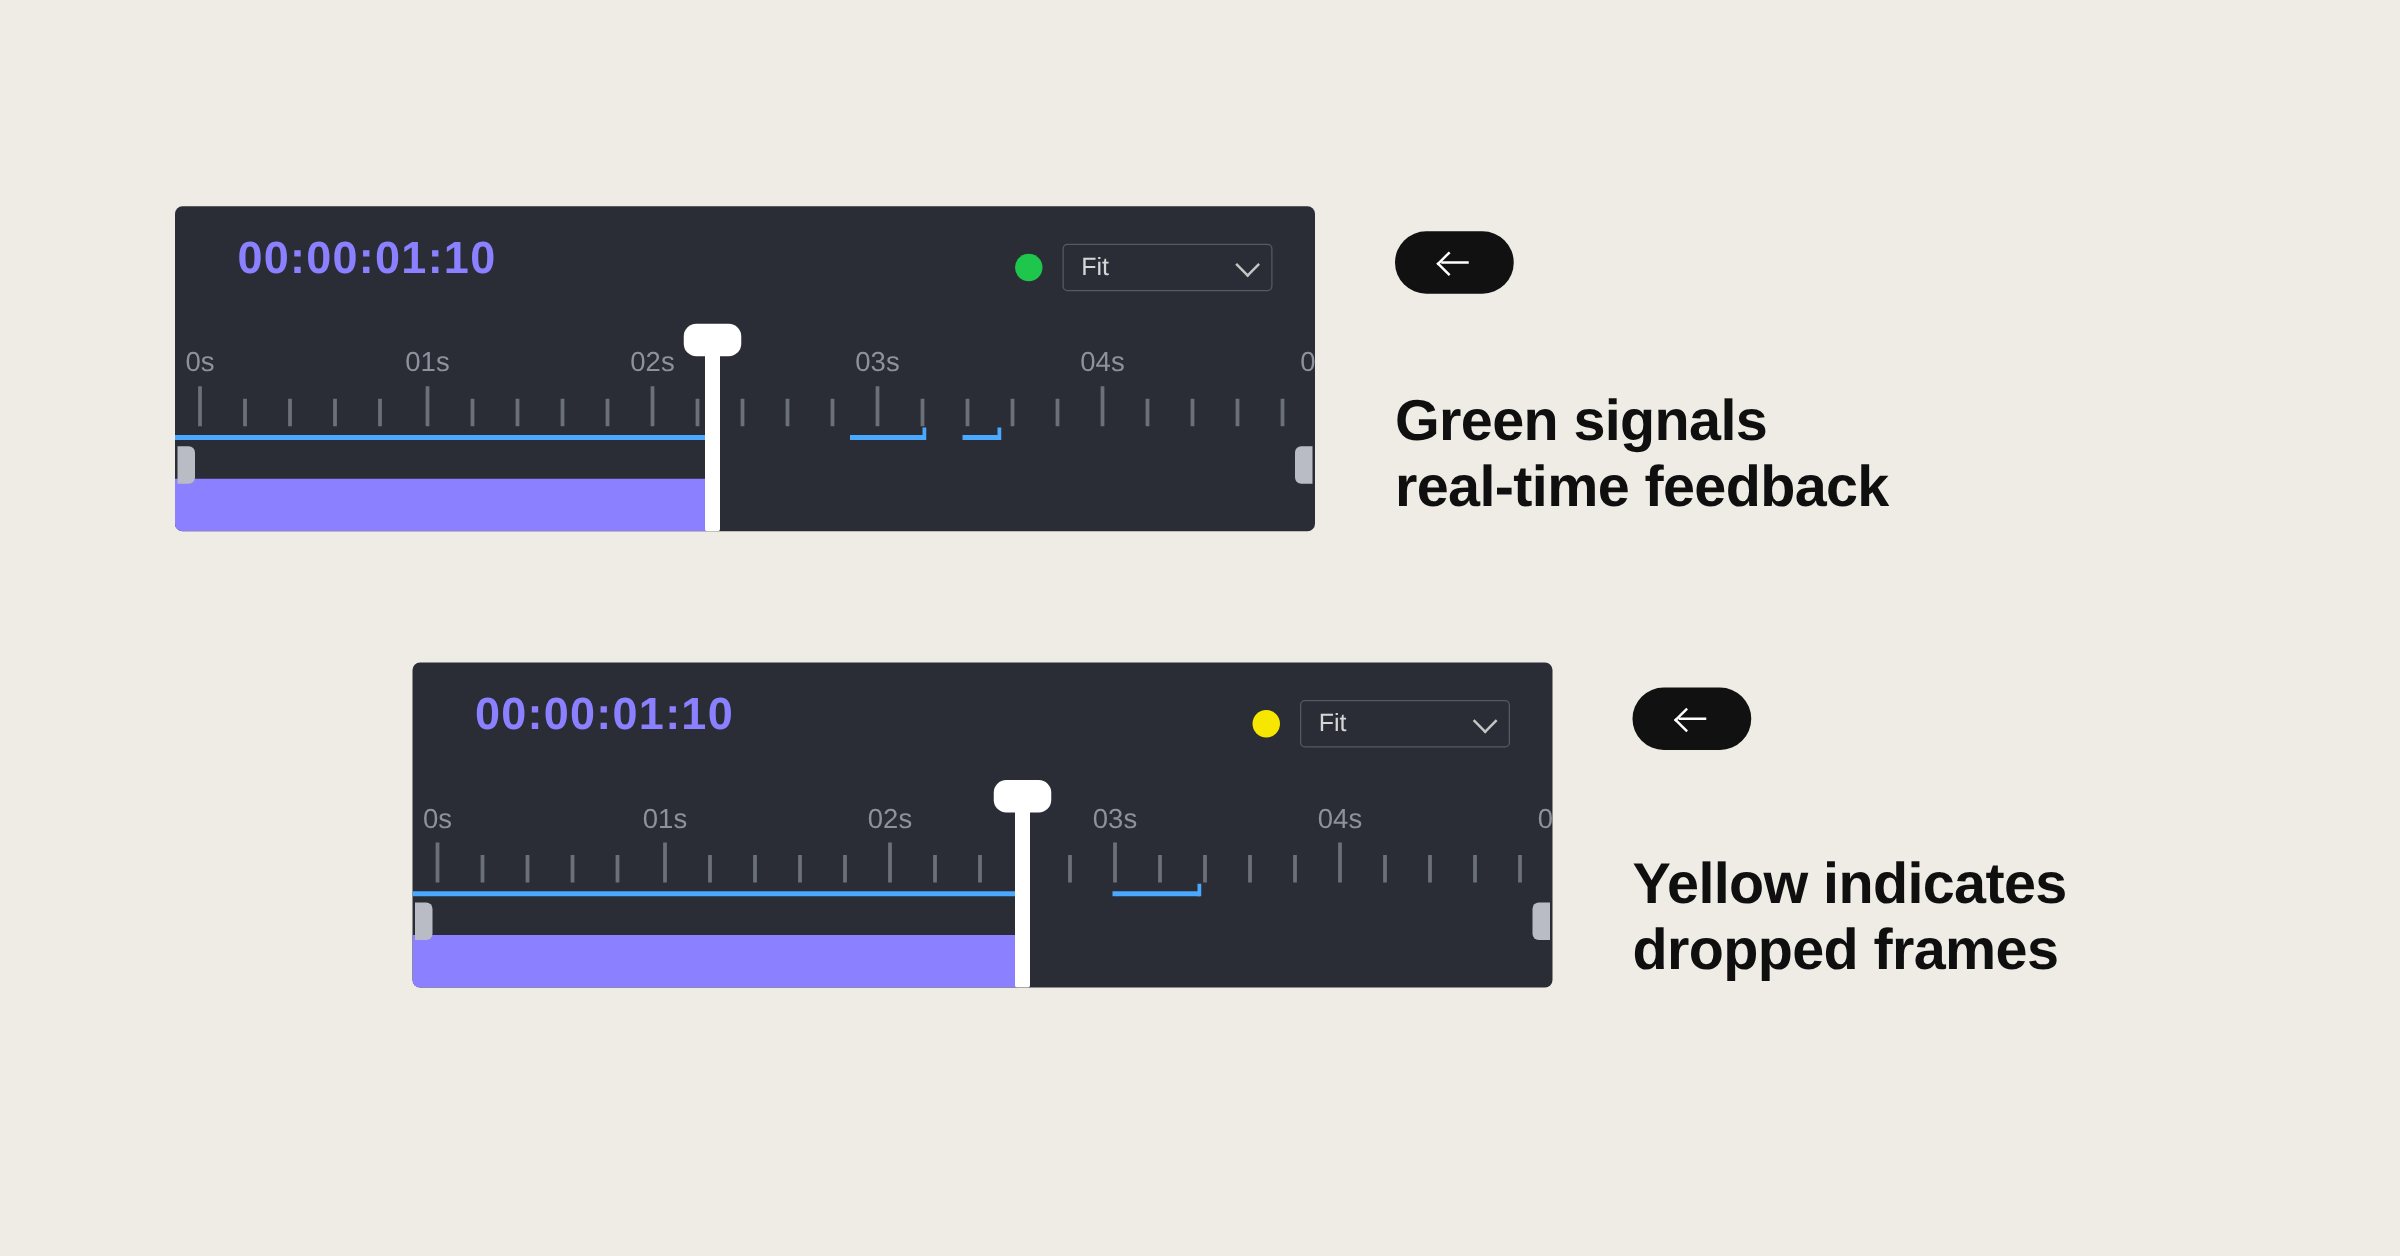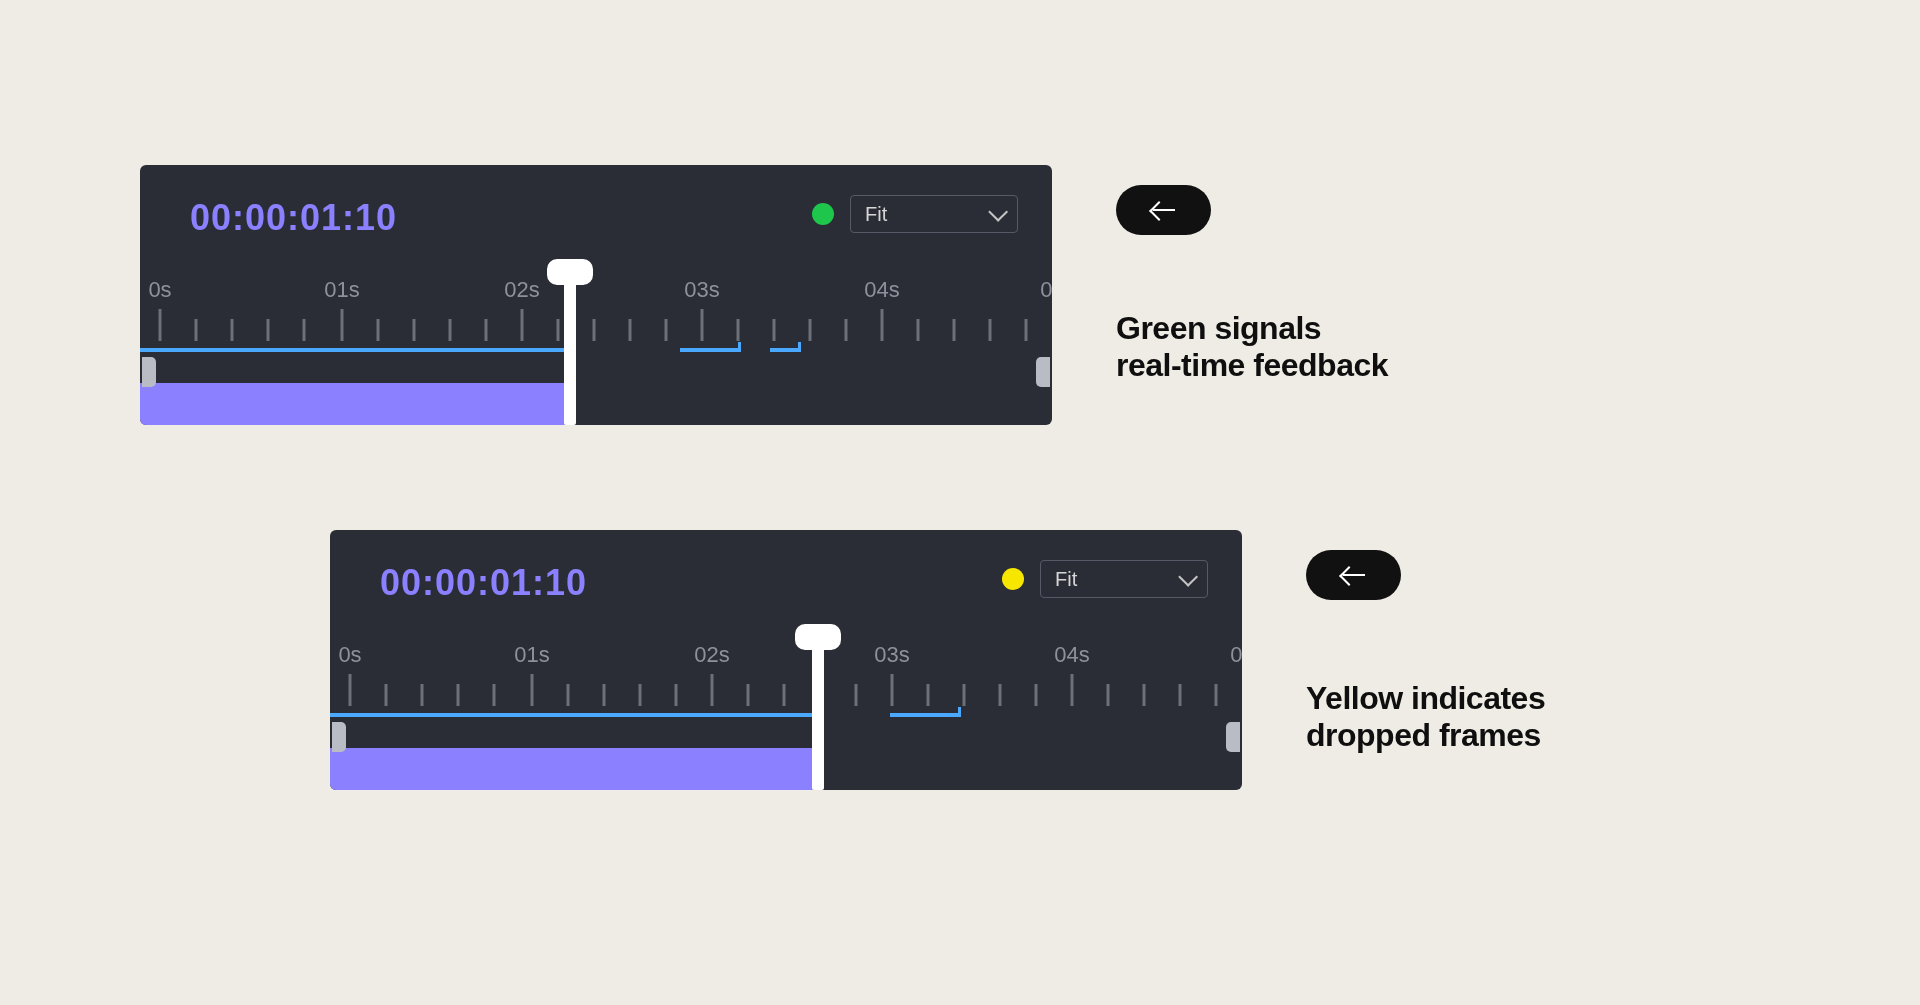--- a/index.html
+++ b/index.html
@@ -15,21 +15,21 @@
     height: 260px;
     background: #2a2d35;
     border-radius: 6px;
     overflow: hidden;
   }
   .panel.one { left: 140px; top: 165px; }
   .panel.two { left: 330px; top: 530px; }
 
   .timecode {
     position: absolute;
-    left: 50px; top: 32px;
+    left: 50px; top: 20px;
     font-size: 36px;
     font-weight: 600;
     color: #8b80ff;
     letter-spacing: 1px;
   }
   .status-dot {
     position: absolute;
     top: 38px;
     width: 22px; height: 22px;
     border-radius: 50%;
@@ -157,21 +157,21 @@
     position:absolute;
     left:-1px; top:-5px;
     width:12px; height:12px;
     border-left:2px solid #fff;
     border-bottom:2px solid #fff;
     transform: rotate(45deg);
   }
 
   .caption {
     position: absolute;
-    font-size: 32px;
+    font-size: 46px;
     font-weight: 700;
     color: #0f0f0f;
     line-height: 1.15;
     letter-spacing: -0.5px;
   }
 </style>
 </head>
 <body>
 
 <div class="panel one">

